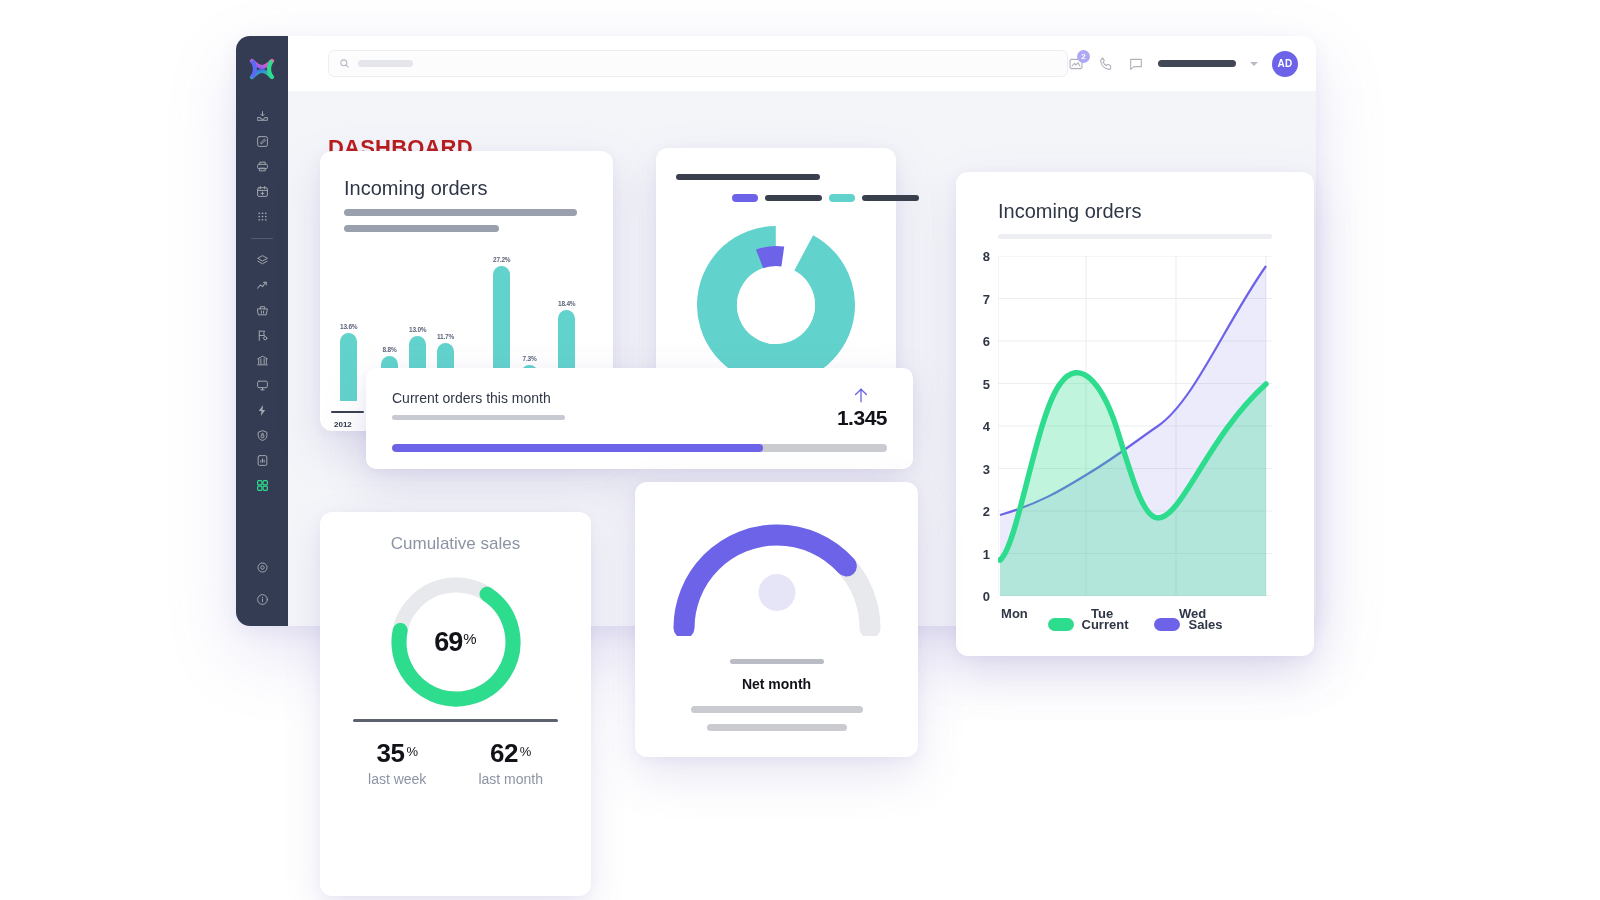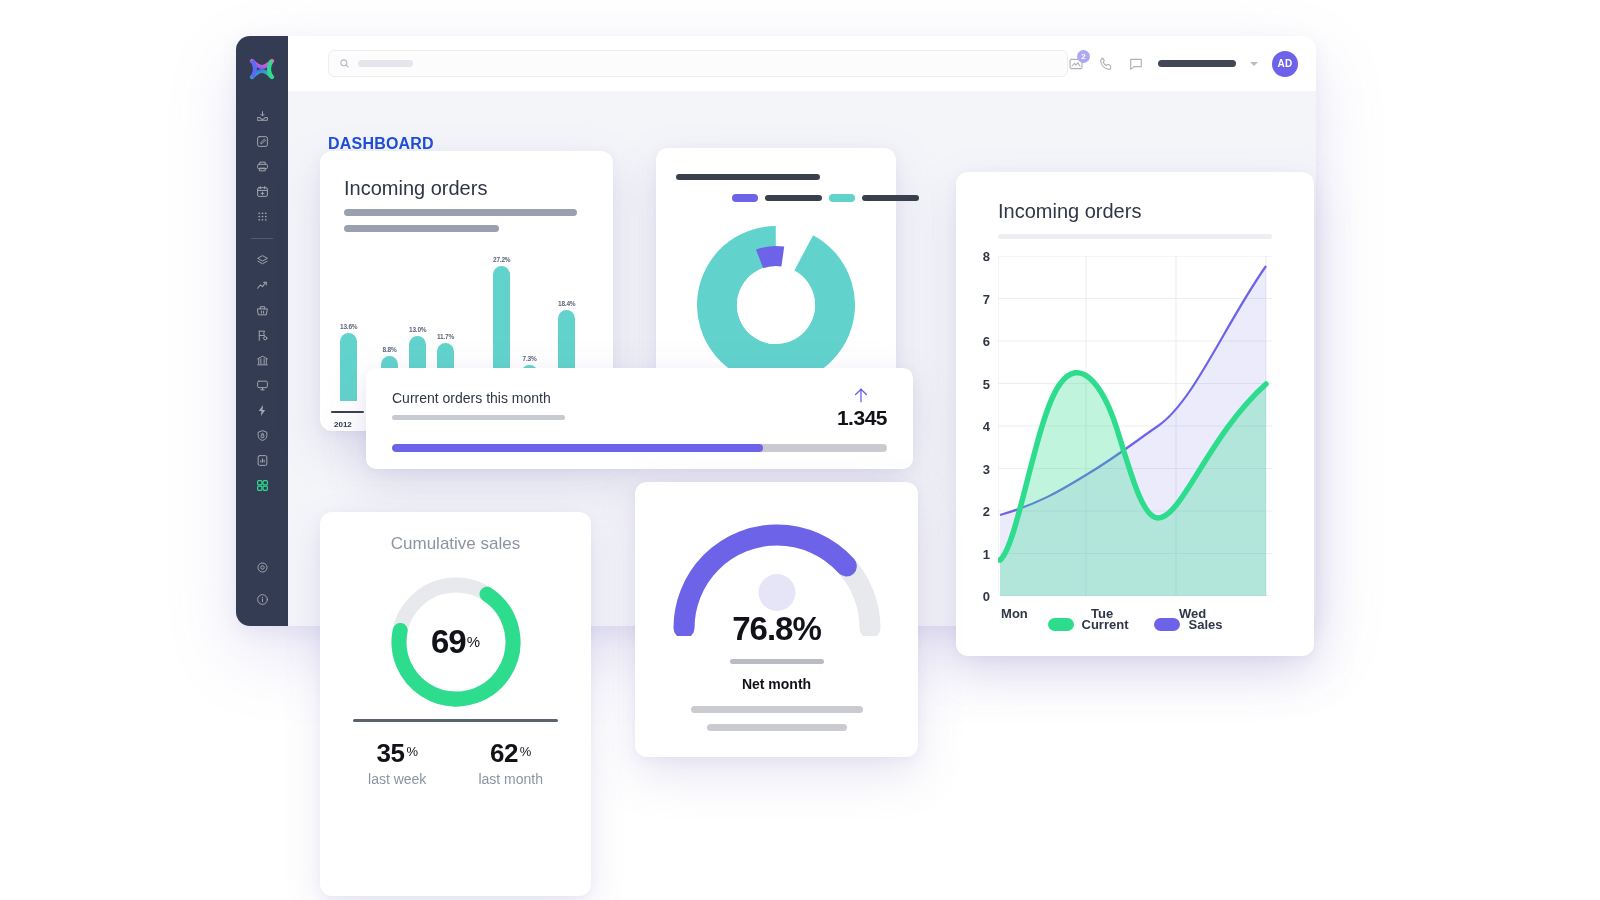--- a/index.html
+++ b/index.html
@@ -55,21 +55,21 @@
   .namebar{width:78px;height:7px;border-radius:4px;background:#414754;}
   .caret{width:0;height:0;border-left:4px solid transparent;border-right:4px solid transparent;border-top:4px solid #b9bcc6;}
   .avatar{
     width:26px;height:26px;border-radius:50%;background:#6c63e8;color:#fff;
     font-size:10px;font-weight:700;display:flex;align-items:center;justify-content:center;letter-spacing:.3px;
   }
 
   
   .content{position:absolute;left:52px;top:55px;right:0;bottom:0;background:#f4f5f9;}
   .page-title{
-    position:absolute;left:40px;top:44px;font-size:16px;font-weight:700;color:#1d4ed8;letter-spacing:.2px;
+    position:absolute;left:40px;top:44px;font-size:22px;font-weight:700;color:#b91c1c;letter-spacing:.2px;
   }
 
   
   .card{position:absolute;background:#fff;border-radius:12px;}
   .sh-lg{box-shadow:0 18px 46px rgba(110,100,180,.17), 0 3px 12px rgba(110,100,180,.07);}
   .sh-md{box-shadow:0 14px 36px rgba(110,100,180,.15), 0 2px 10px rgba(110,100,180,.06);}
 
   
   #card-bars{left:320px;top:151px;width:293px;height:280px;}
   .card-title{font-size:20px;color:#2f3646;font-weight:400;}
@@ -104,21 +104,21 @@
   .co-val{position:absolute;right:26px;top:38px;font-size:21px;font-weight:700;color:#111318;letter-spacing:-.5px;}
   .co-arrow{position:absolute;right:42px;top:16px;}
   .co-track{position:absolute;left:26px;right:26px;bottom:17px;height:8px;border-radius:5px;background:#c9cbd1;overflow:hidden;}
   .co-fill{height:100%;border-radius:5px;background:#6c63e8;}
 
   
   #card-cum{left:320px;top:512px;width:271px;height:384px;}
   .cum-title{position:absolute;left:0;right:0;top:22px;text-align:center;font-size:17px;color:#8c94a4;}
   .cum-ring{position:absolute;left:50%;top:60px;transform:translateX(-50%);width:140px;height:140px;}
   .cum-center{position:absolute;left:0;top:0;width:140px;height:140px;display:flex;align-items:center;justify-content:center;}
-  .cum-num{font-size:33px;font-weight:700;color:#111318;letter-spacing:-1px;}
+  .cum-num{font-size:27px;font-weight:700;color:#111318;letter-spacing:-1px;}
   .cum-pct{font-size:15px;font-weight:500;color:#111318;vertical-align:super;margin-left:1px;}
   .cum-rule{position:absolute;left:33px;right:33px;top:207px;height:2.5px;background:#5c6270;border-radius:2px;}
   .cum-stats{position:absolute;left:0;right:0;top:226px;display:flex;justify-content:center;gap:52px;}
   .stat{text-align:center;}
   .stat .v{font-size:26px;font-weight:700;color:#111318;letter-spacing:-.5px;}
   .stat .u{font-size:13px;font-weight:500;color:#111318;vertical-align:super;margin-left:2px;}
   .stat .l{margin-top:2px;font-size:14px;color:#8c94a4;}
 
   
   #card-gauge{left:635px;top:482px;width:283px;height:275px;}
@@ -478,20 +478,19 @@
   </div>
 
   <div class="card sh-lg" id="card-gauge">
     <div class="g-wrap">
       <svg width="214" height="130" viewBox="0 0 214 130">
         <path d="M14 122 A93 93 0 0 1 200 122" fill="none" stroke="#e8e9ed" stroke-width="21" stroke-linecap="round"></path>
         <path d="M14 122 A93 93 0 0 1 200 122" fill="none" stroke="#6c63e8" stroke-width="21" stroke-linecap="round" stroke-dasharray="224 300"></path>
       </svg>
       <div class="g-knob"></div>
     </div>
-    <div class="g-val">76.8%</div>
     <div class="g-rule"></div>
     <div class="g-label">Net month</div>
     <div class="g-b1"></div>
     <div class="g-b2"></div>
   </div>
 
 </div>
 
 </body></html>

